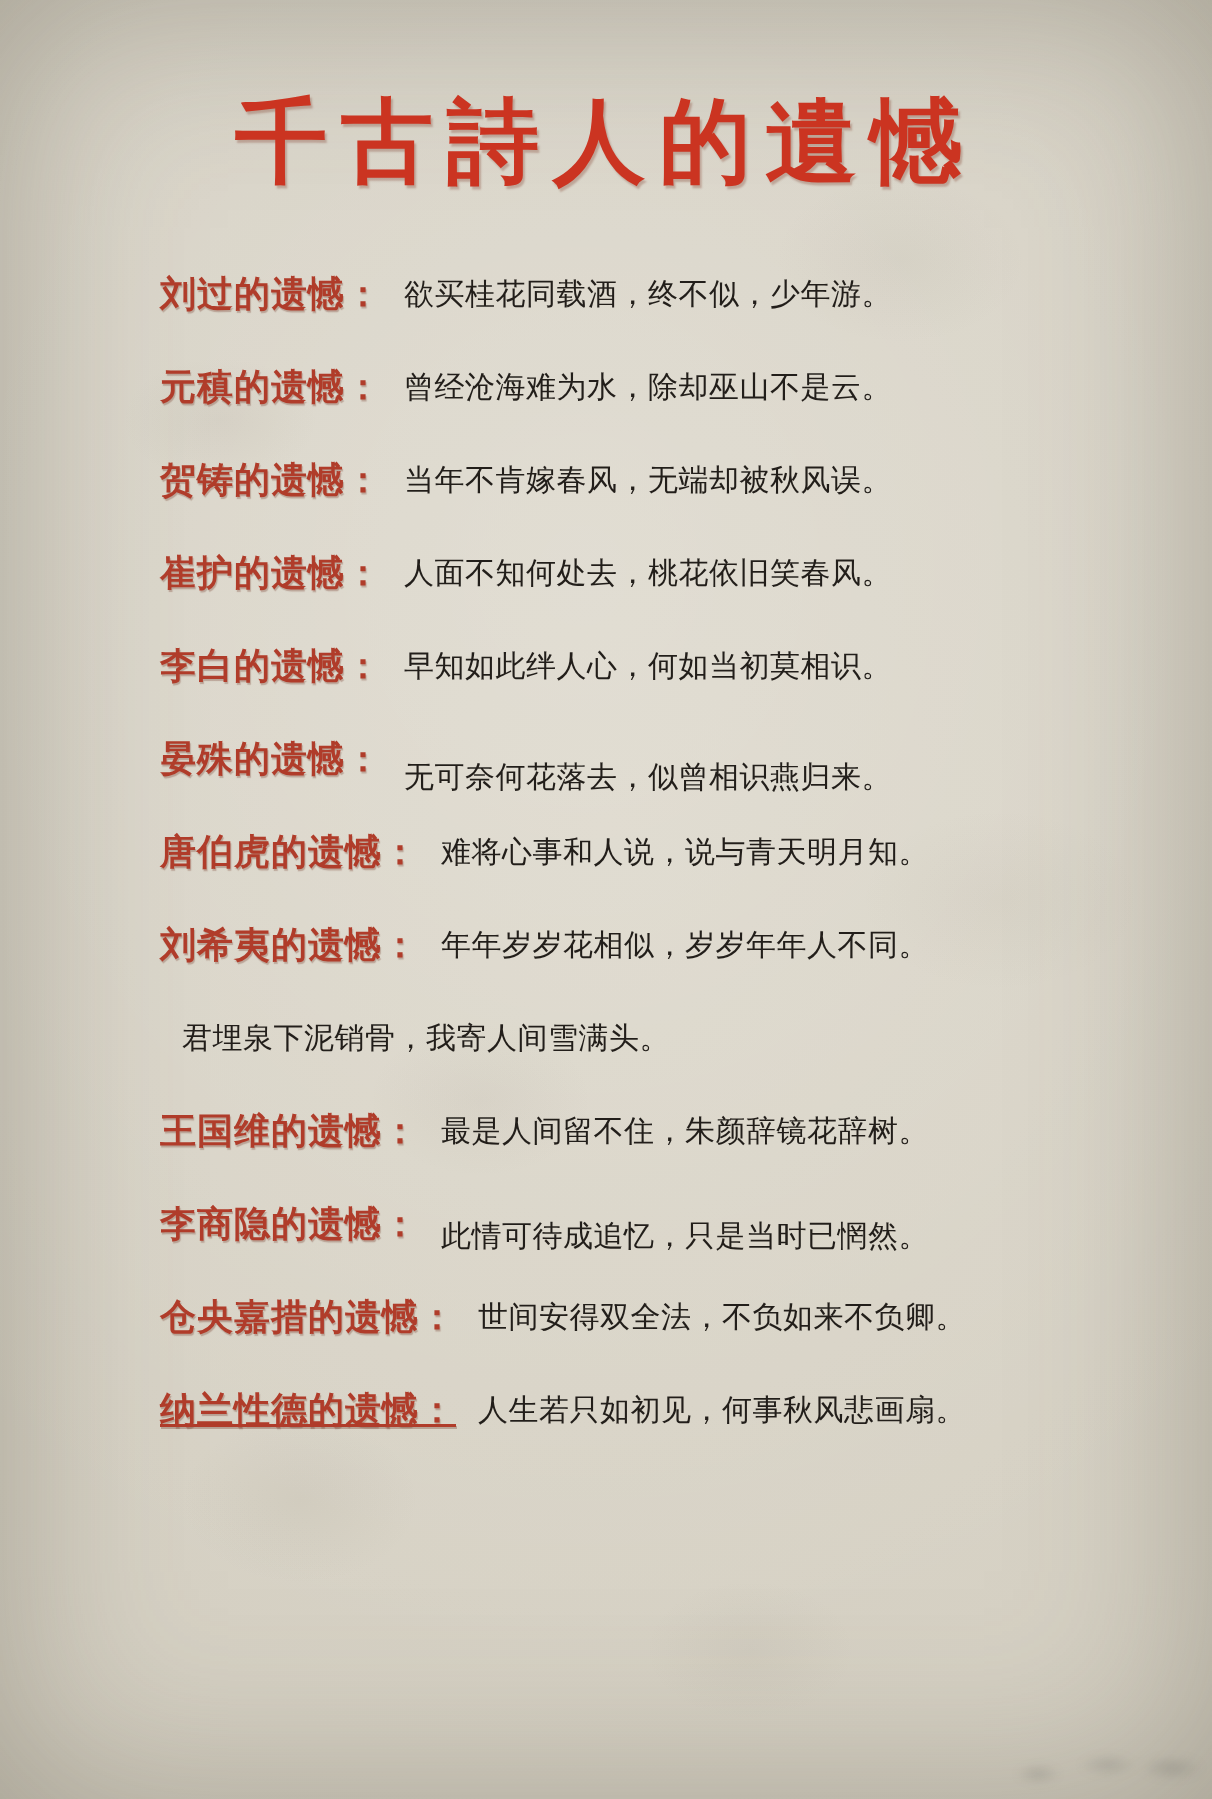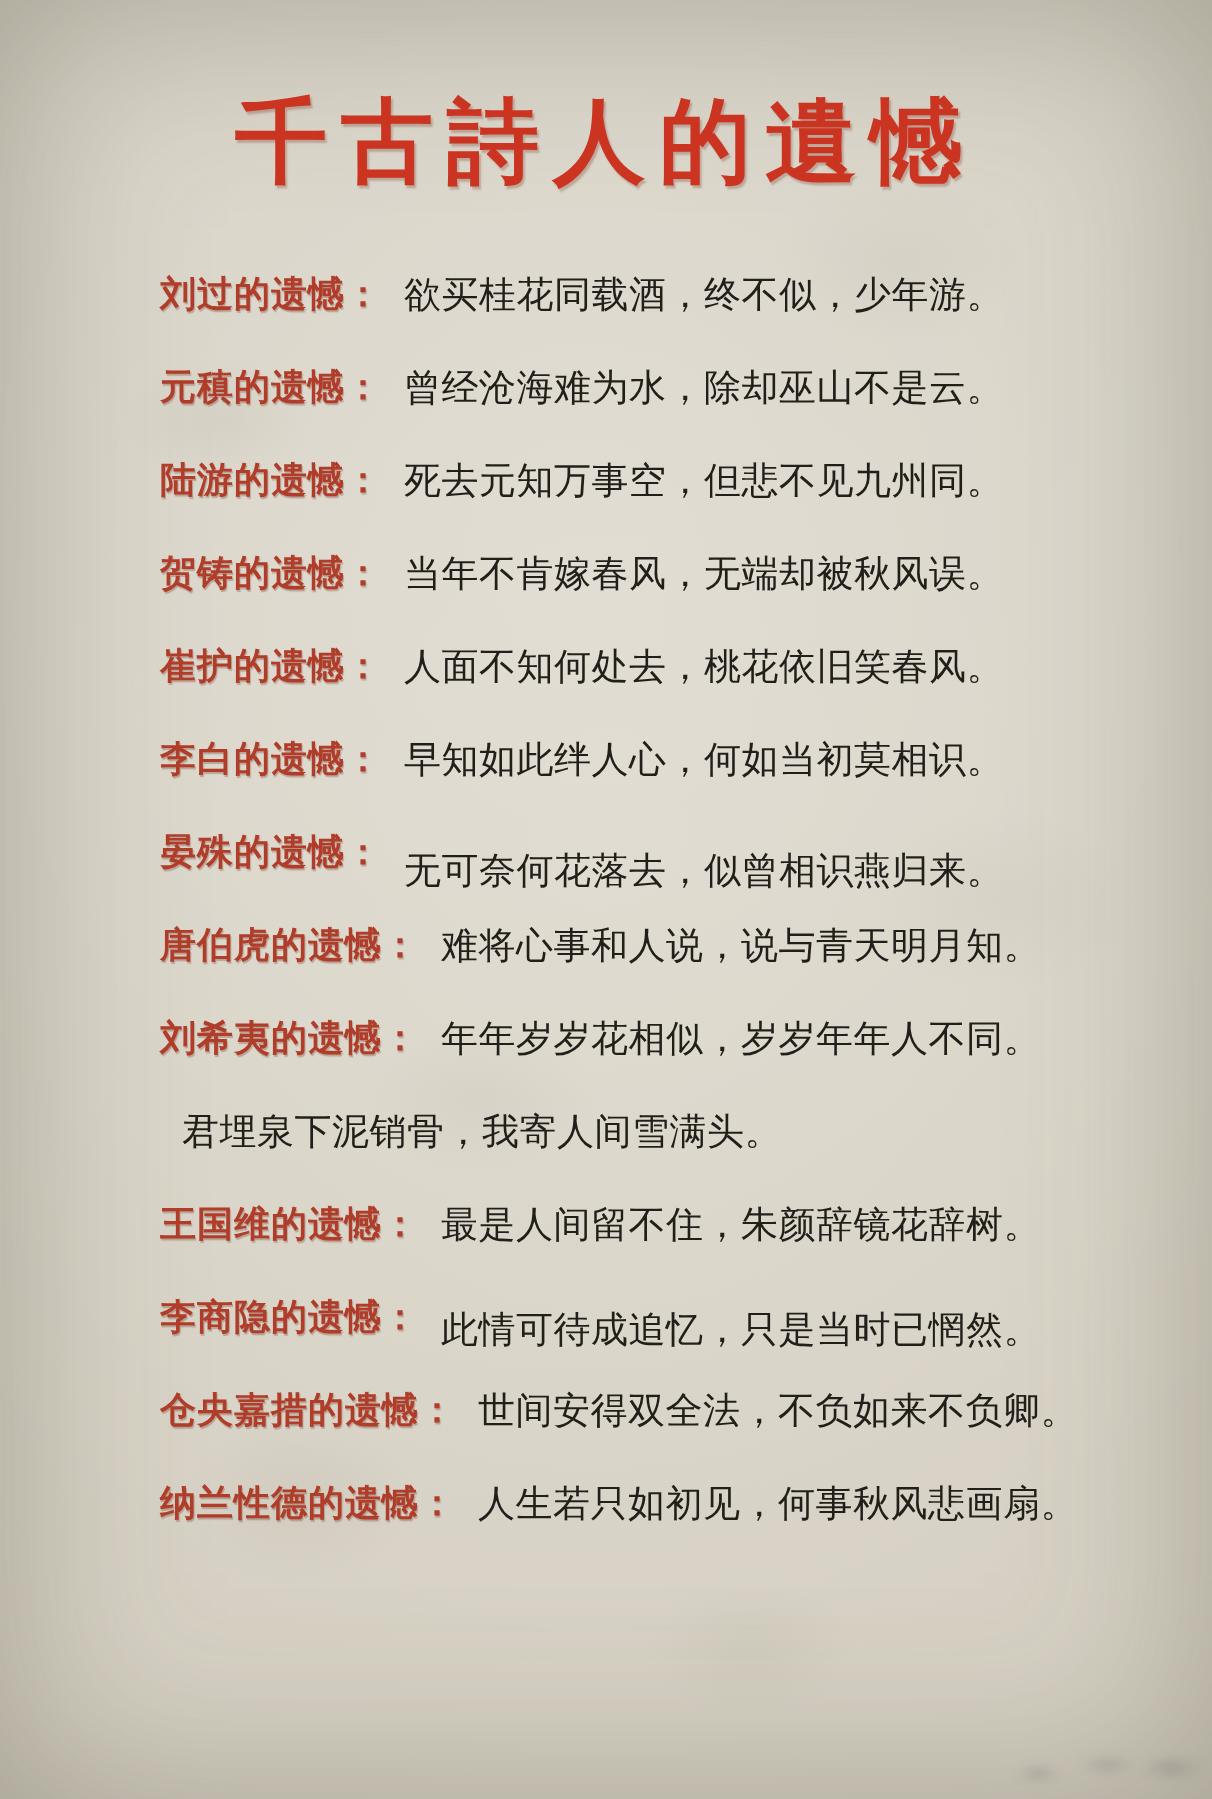--- a/index.html
+++ b/index.html
@@ -66,21 +66,21 @@
     align-items: center;
     white-space: nowrap;
   }
   .row .label {
     font-size: 36px;
     font-weight: 700;
     letter-spacing: 1px;
     text-shadow: 1px 2px 1px rgba(110,45,30,0.30);
   }
   .row .quote {
-    font-size: 37px;
+    font-size: 30px;
     margin-left: 22px;
     letter-spacing: 0.5px;
   }
   .smudge {
     position: absolute;
     left: 1000px;
     top: 1738px;
     width: 205px;
     height: 58px;
     filter: blur(5px);
@@ -100,24 +100,20 @@
   <div class="title" style="color: rgb(203, 52, 33);">千古詩人的遺憾</div>
 
   <div class="rows">
     <div class="row">
       <span class="label" style="color: rgb(176, 60, 42);">刘过的遗憾：</span>
       <span class="quote" style="color: rgb(34, 30, 26);">欲买桂花同载酒，终不似，少年游。</span>
     </div>
     <div class="row">
       <span class="label" style="color: rgb(176, 60, 42);">元稹的遗憾：</span>
       <span class="quote" style="color: rgb(34, 30, 26);">曾经沧海难为水，除却巫山不是云。</span>
-    </div>
-    <div class="row">
-      <span class="label" style="color: rgb(176, 60, 42);">陆游的遗憾：</span>
-      <span class="quote" style="color: rgb(34, 30, 26);">死去元知万事空，但悲不见九州同。</span>
     </div>
     <div class="row">
       <span class="label" style="color: rgb(176, 60, 42);">贺铸的遗憾：</span>
       <span class="quote" style="color: rgb(34, 30, 26);">当年不肯嫁春风，无端却被秋风误。</span>
     </div>
     <div class="row">
       <span class="label" style="color: rgb(176, 60, 42);">崔护的遗憾：</span>
       <span class="quote" style="color: rgb(34, 30, 26);">人面不知何处去，桃花依旧笑春风。</span>
     </div>
     <div class="row">
@@ -145,19 +141,19 @@
     </div>
     <div class="row">
       <span class="label" style="color: rgb(176, 60, 42);">李商隐的遗憾：</span>
       <span class="quote" style="color: rgb(34, 30, 26); margin-top: 24px;">此情可待成追忆，只是当时已惘然。</span>
     </div>
     <div class="row">
       <span class="label" style="color: rgb(176, 60, 42);">仓央嘉措的遗憾：</span>
       <span class="quote" style="color: rgb(34, 30, 26);">世间安得双全法，不负如来不负卿。</span>
     </div>
     <div class="row">
-      <span class="label" style="color: rgb(176, 60, 42);">纳兰性德的遗憾：</span>
+      <span class="label" style="color: rgb(176, 60, 42); text-decoration: underline;">纳兰性德的遗憾：</span>
       <span class="quote" style="color: rgb(34, 30, 26);">人生若只如初见，何事秋风悲画扇。</span>
     </div>
   </div>
 
   <div class="smudge"></div>
 </div>
 
 </body></html>

